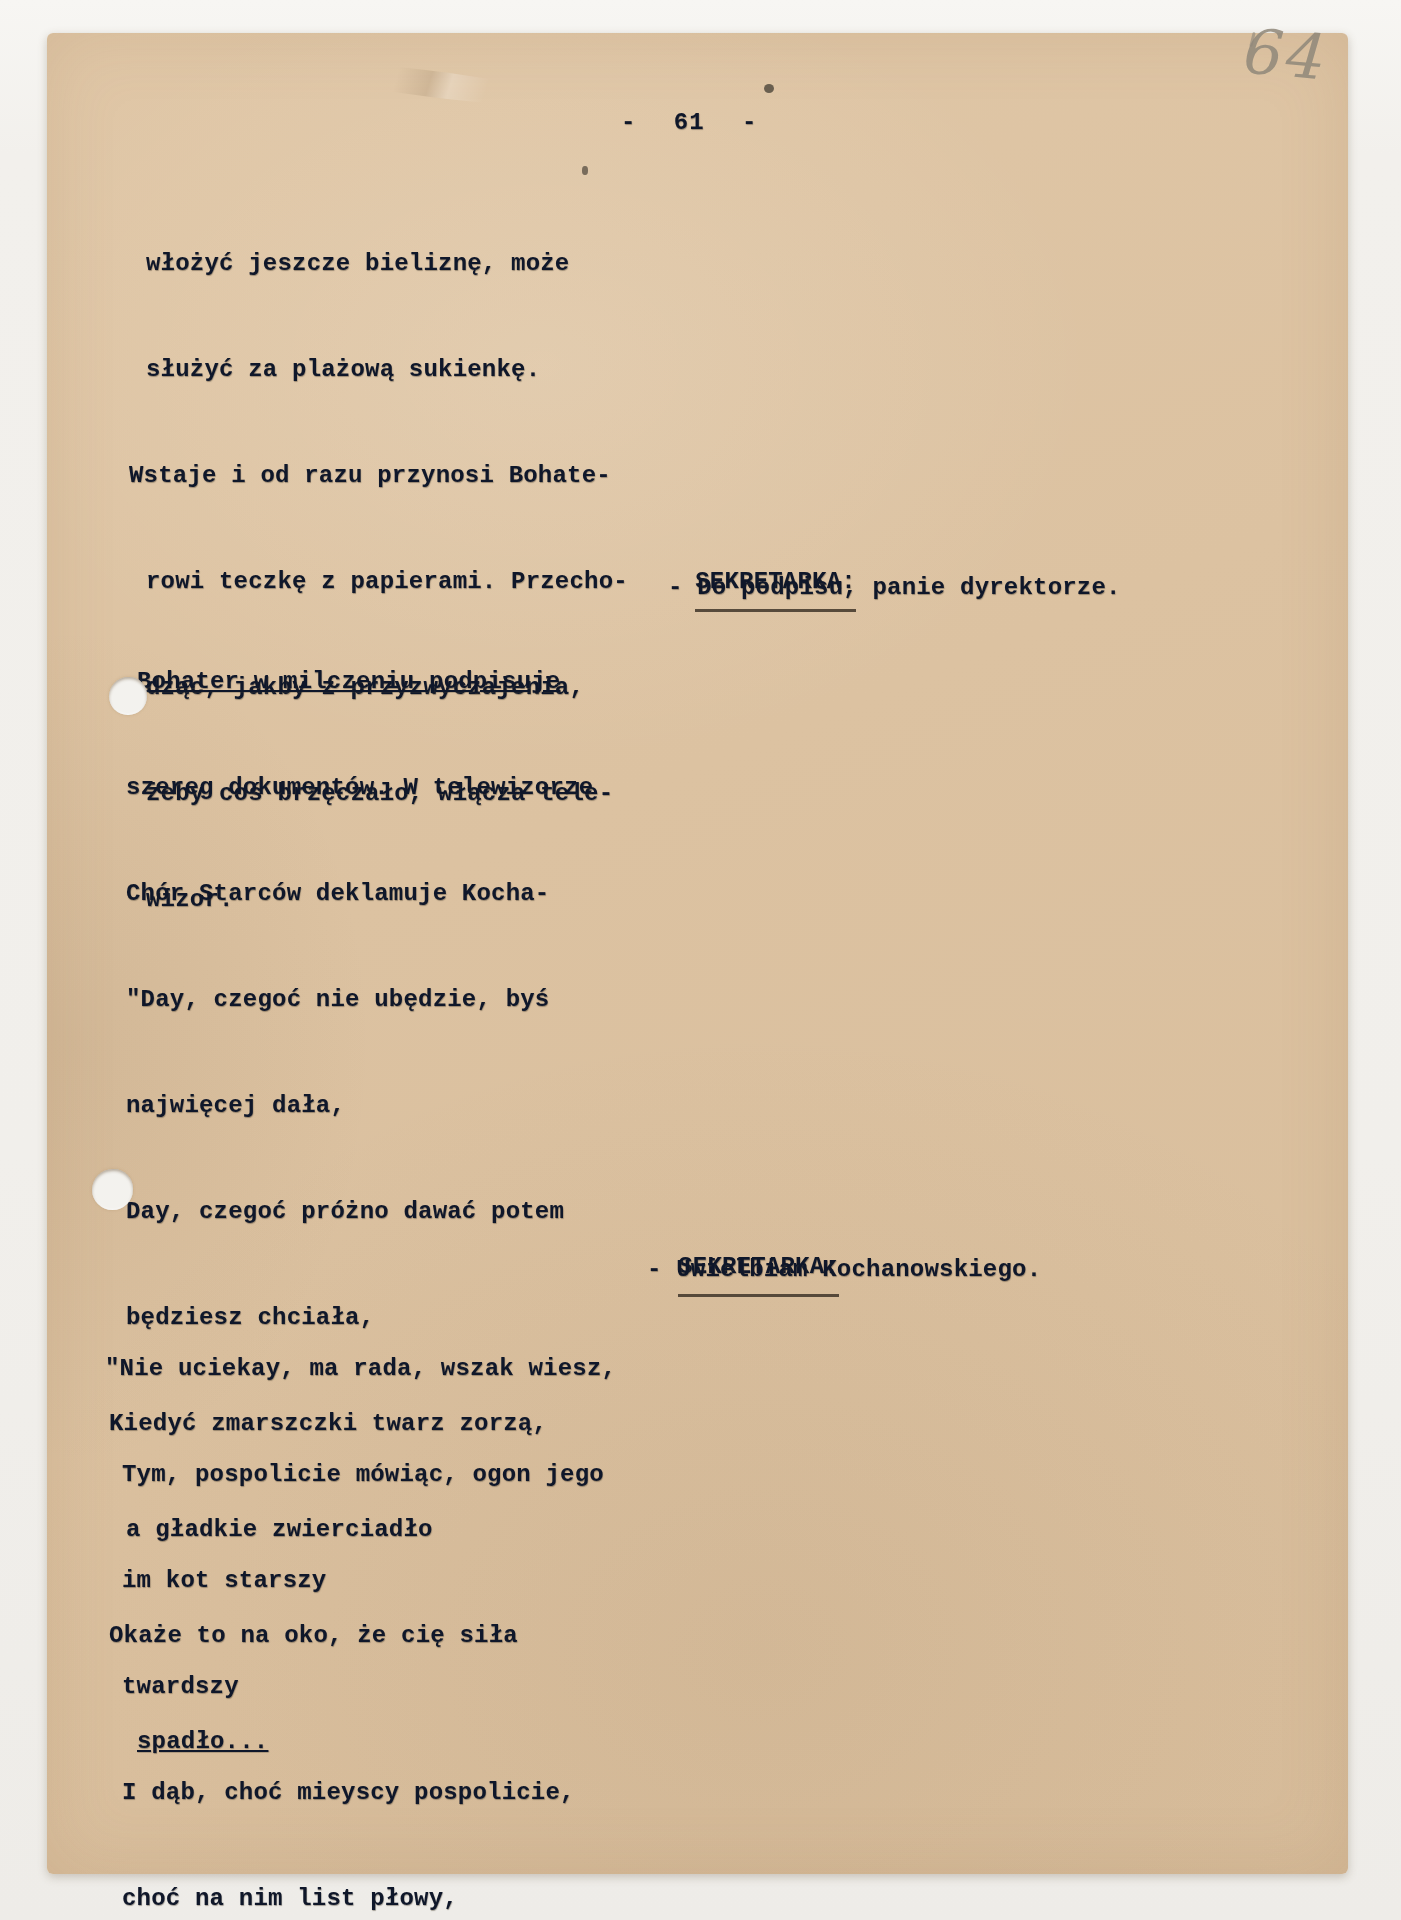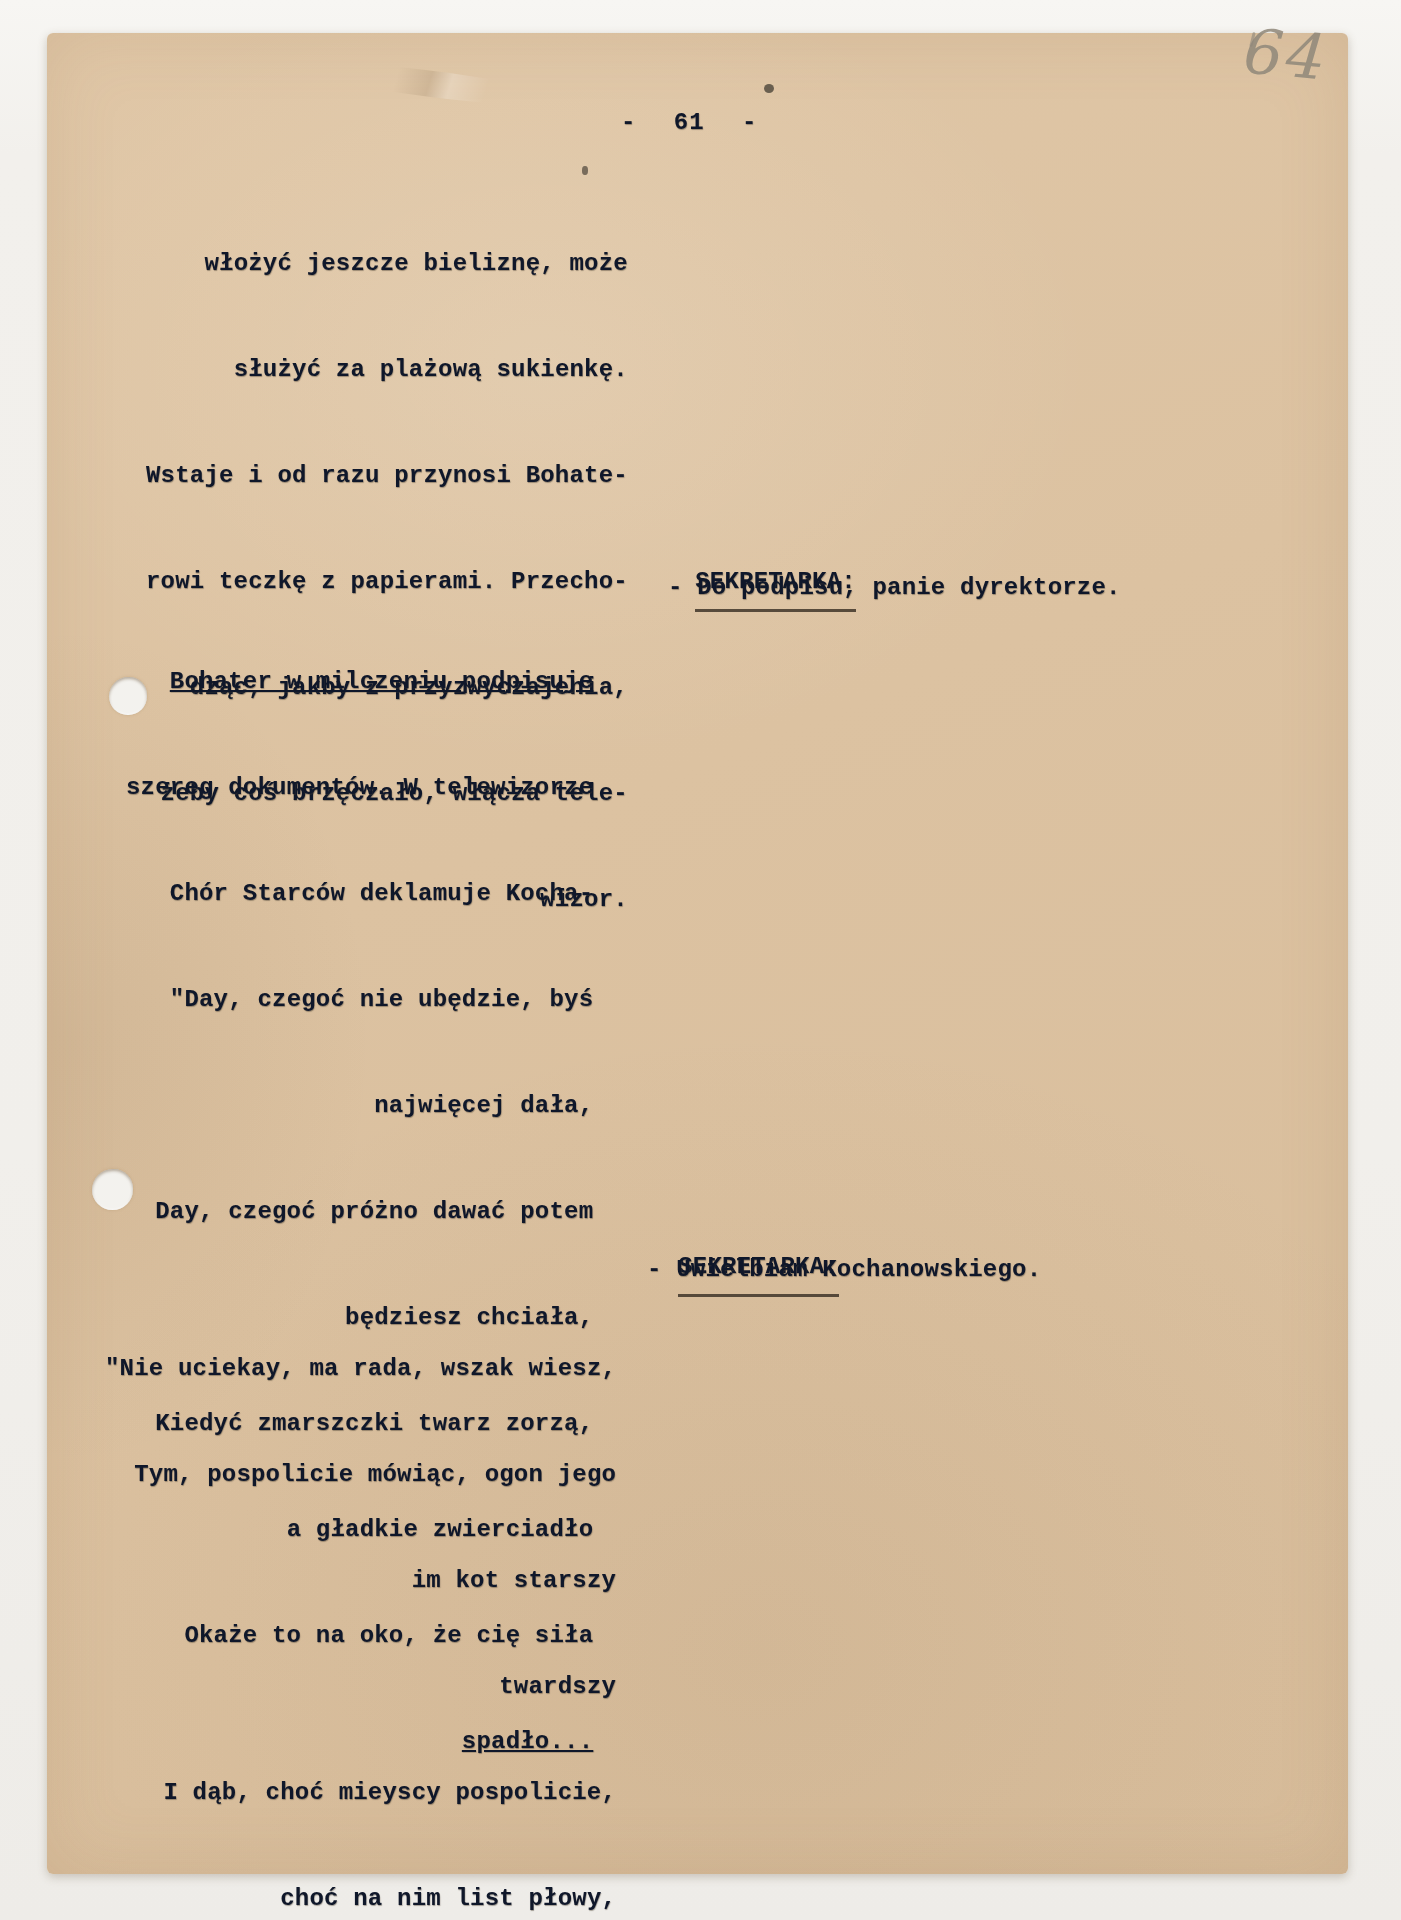--- a/index.html
+++ b/index.html
@@ -32,21 +32,21 @@
   }
   .tw{ 
     position:absolute;
     color:#0f172a;
     font-size:24px;
     font-weight:bold;
     letter-spacing:0.2px;
     white-space:pre;
     text-shadow:0.5px 0.6px 0.9px rgba(71,61,49,0.45);
   }
-  .para .ln{ height:52px; line-height:52px;text-align:right; }
+  .para .ln{ height:52px; line-height:52px; }
   .ln-outdent{ margin-left:-17px; }
   .ln-indent{ margin-left:11px;text-decoration:underline; }
   .speaker{
     display:inline-block;
     border-bottom:3px solid rgba(64,53,41,0.85);
     padding-bottom:1px;
   }
   .hole{
     position:absolute; border-radius:52% 48% 50% 50%;
     background:#f3f2ee;

